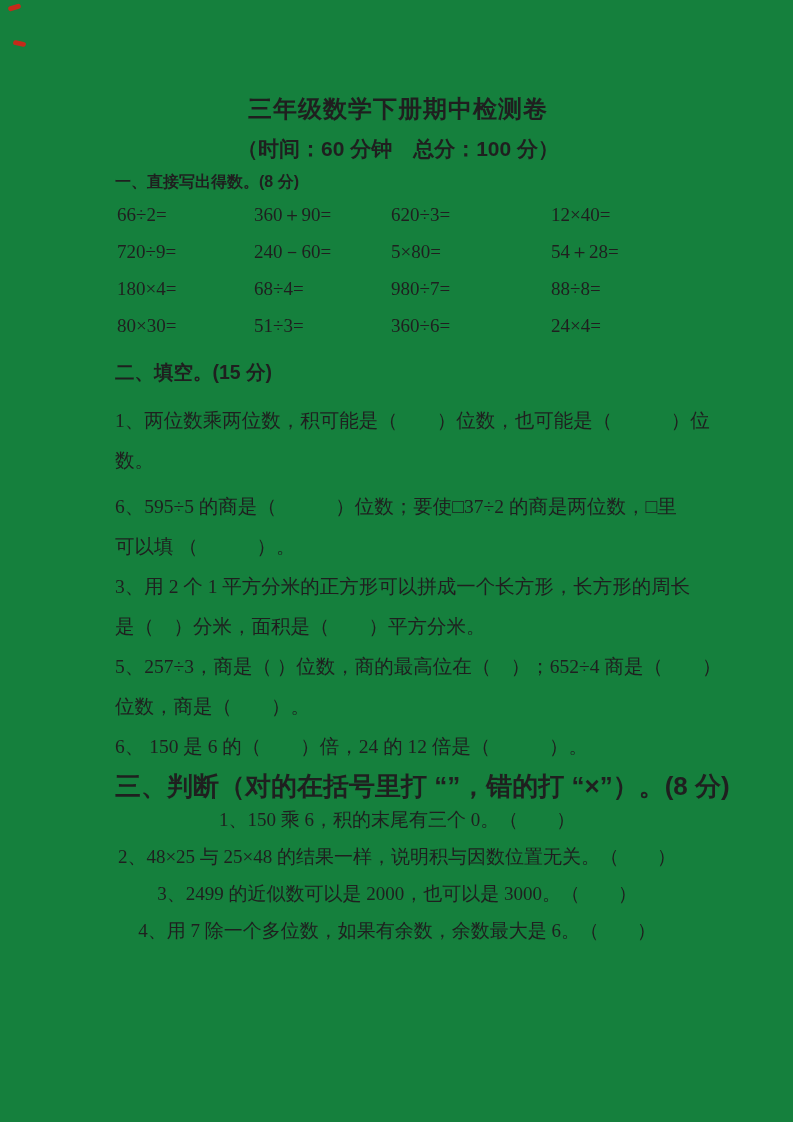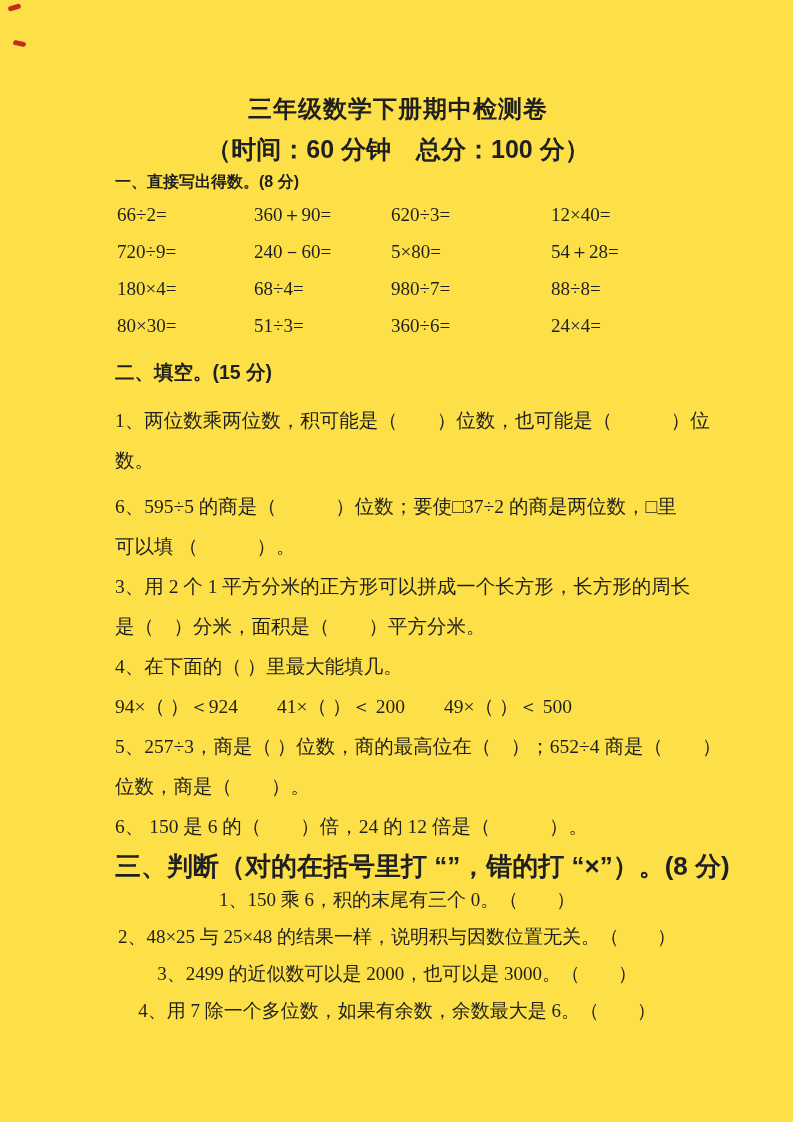--- a/index.html
+++ b/index.html
@@ -1,40 +1,40 @@
 <!DOCTYPE html>
 <html><head>
 <meta charset="utf-8">
 <style>
   * { margin:0; padding:0; box-sizing:border-box; }
   html,body { background:#ffffff; }
   .page {
     position:relative;
     width:793px; height:1122px;
     margin:0 auto;
-    background:#fde047;
+    background:#15803d;
     color:#1f1f1f;
     font-family:"Liberation Serif", serif;
     overflow:hidden;
   }
   .content { padding:94px 112px 0 115px; }
 
   .title {
     text-align:center;
     font-family:"Liberation Sans", sans-serif;
     font-weight:bold;
     font-size:24px;
     line-height:30px;
     letter-spacing:1px;
   }
   .subtitle {
     text-align:center;
     font-family:"Liberation Sans", sans-serif;
     font-weight:bold;
-    font-size:25px;
+    font-size:21px;
     line-height:30px;
     margin-top:10px;
   }
   .sec-head {
     font-family:"Liberation Sans", sans-serif;
     font-weight:bold;
     white-space:nowrap;
   }
   .sec1-head { font-size:16px; line-height:24px; margin-top:6px; }
   .sec2-head { font-size:19.5px; line-height:30px; margin-top:13px; }
@@ -118,24 +118,20 @@
     </div>
     <div class="q-block mt6">
       <div class="q-line">6、595÷5 的商是（　　　）位数；要使□37÷2 的商是两位数，□里</div>
       <div class="q-line">可以填 （　　　）。</div>
     </div>
     <div class="q-block">
       <div class="q-line">3、用 2 个 1 平方分米的正方形可以拼成一个长方形，长方形的周长</div>
       <div class="q-line">是（　）分米，面积是（　　）平方分米。</div>
     </div>
     <div class="q-block">
-      <div class="q-line">4、在下面的（ ）里最大能填几。</div>
-      <div class="q-line">94×（ ）＜924　　41×（ ）＜ 200　　49×（ ）＜ 500</div>
-    </div>
-    <div class="q-block">
       <div class="q-line">5、257÷3，商是（ ）位数，商的最高位在（　）；652÷4 商是（　　）</div>
       <div class="q-line">位数，商是（　　）。</div>
     </div>
     <div class="q-block">
       <div class="q-line">6、 150 是 6 的（　　）倍，24 的 12 倍是（　　　）。</div>
     </div>
 
     <div class="sec-head sec3-head">三、判断（对的在括号里打 “”，错的打 “×”）。(8 分)</div>
     <div class="judge-list">
       <div class="judge-item">

